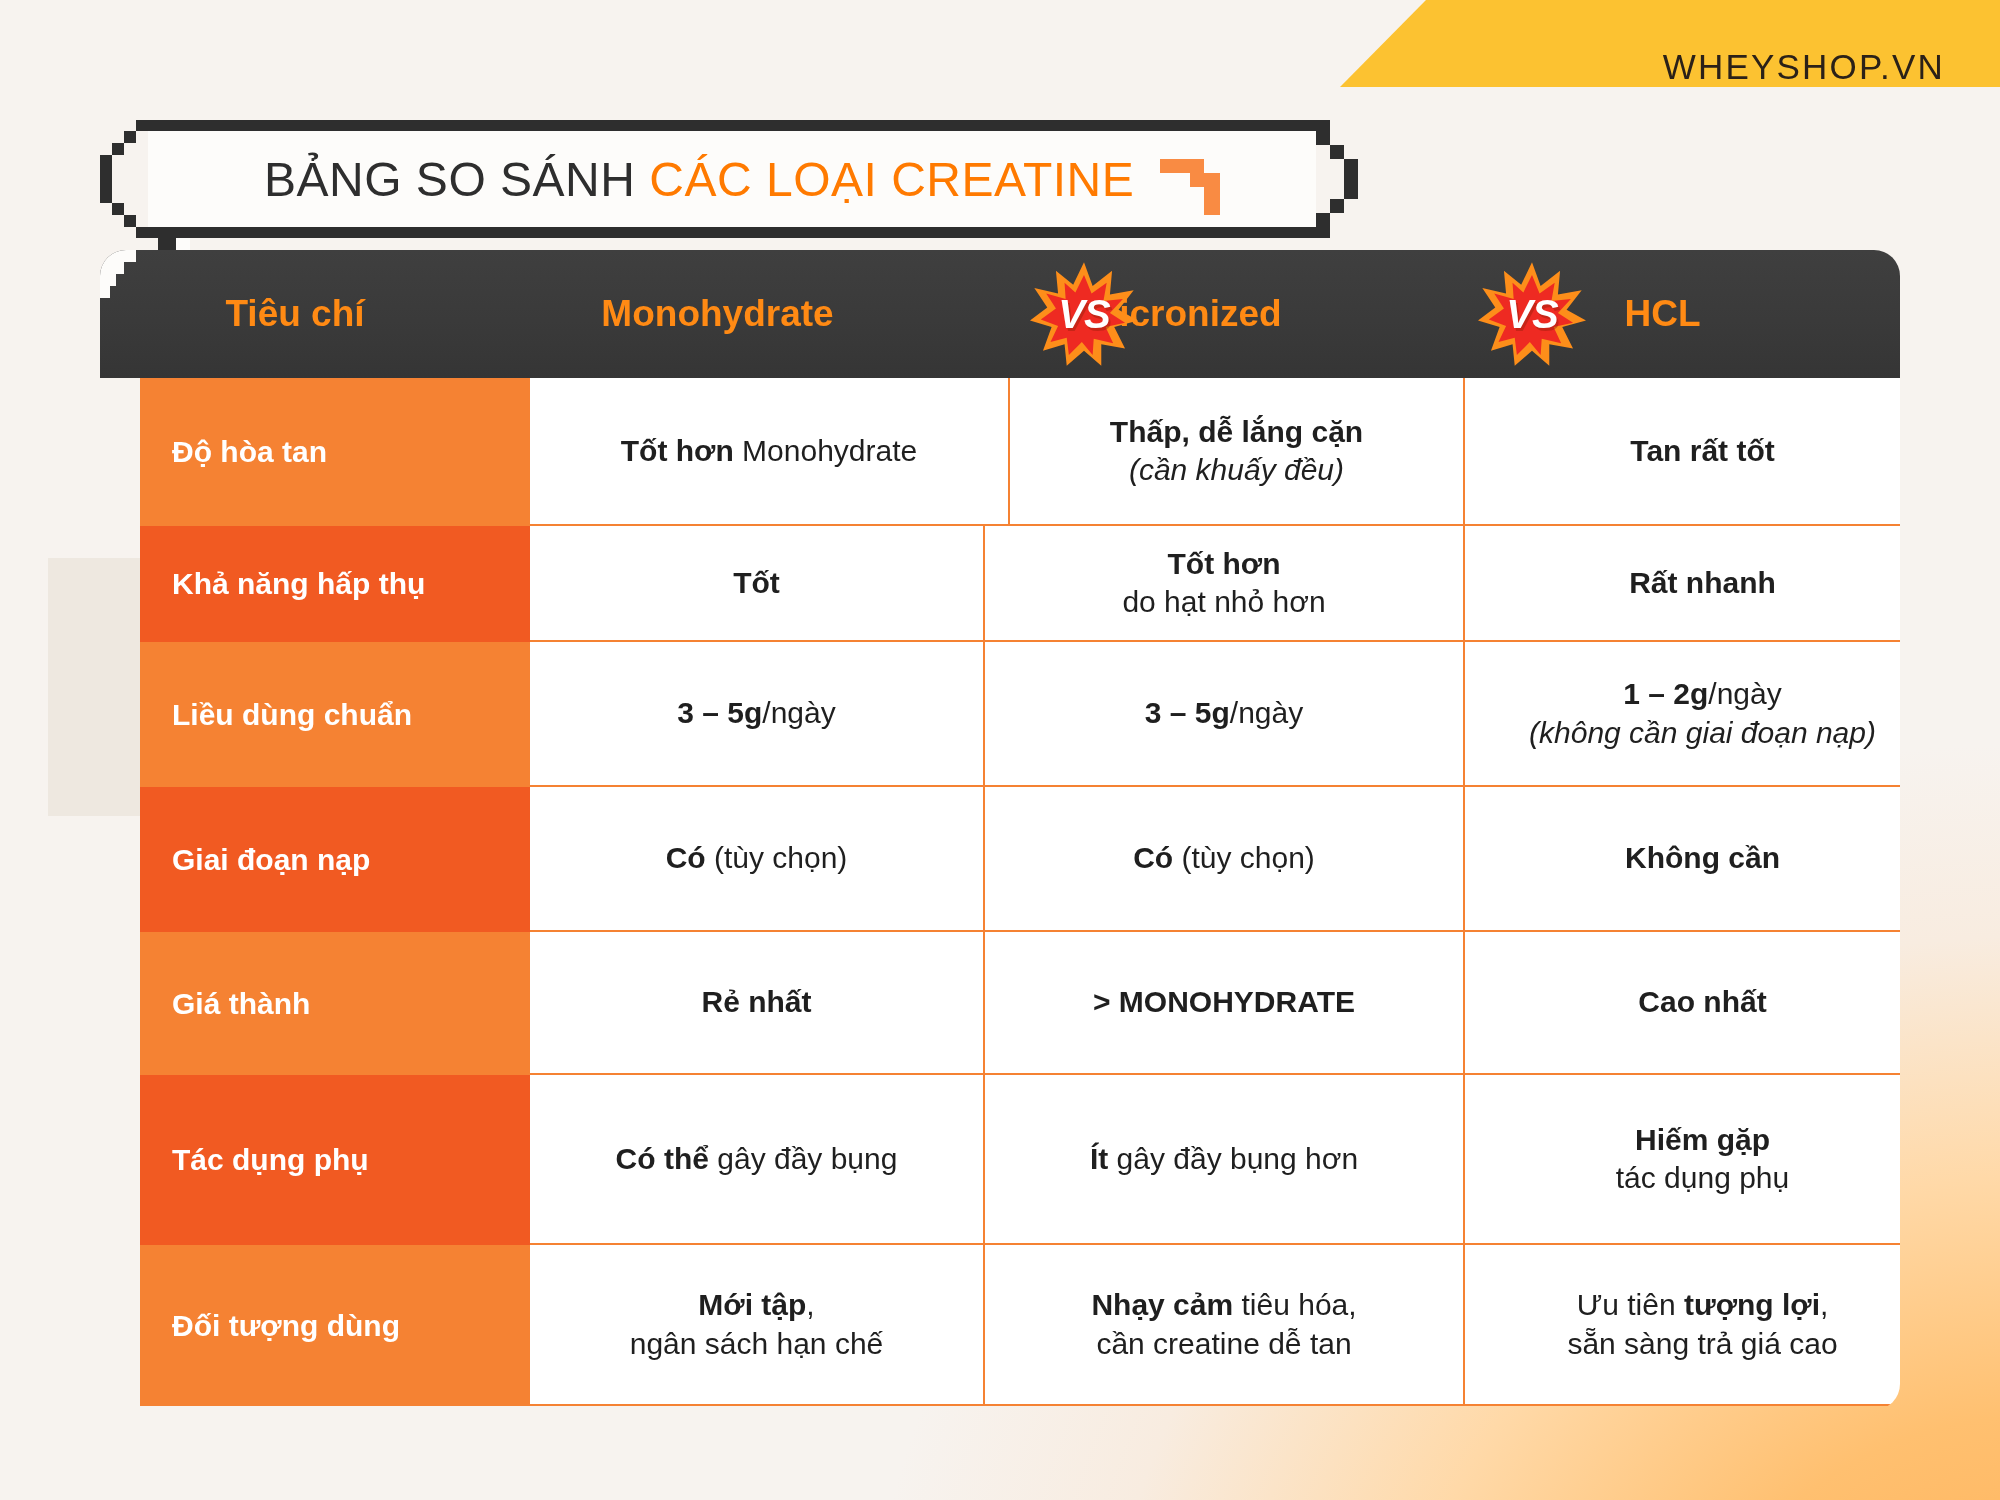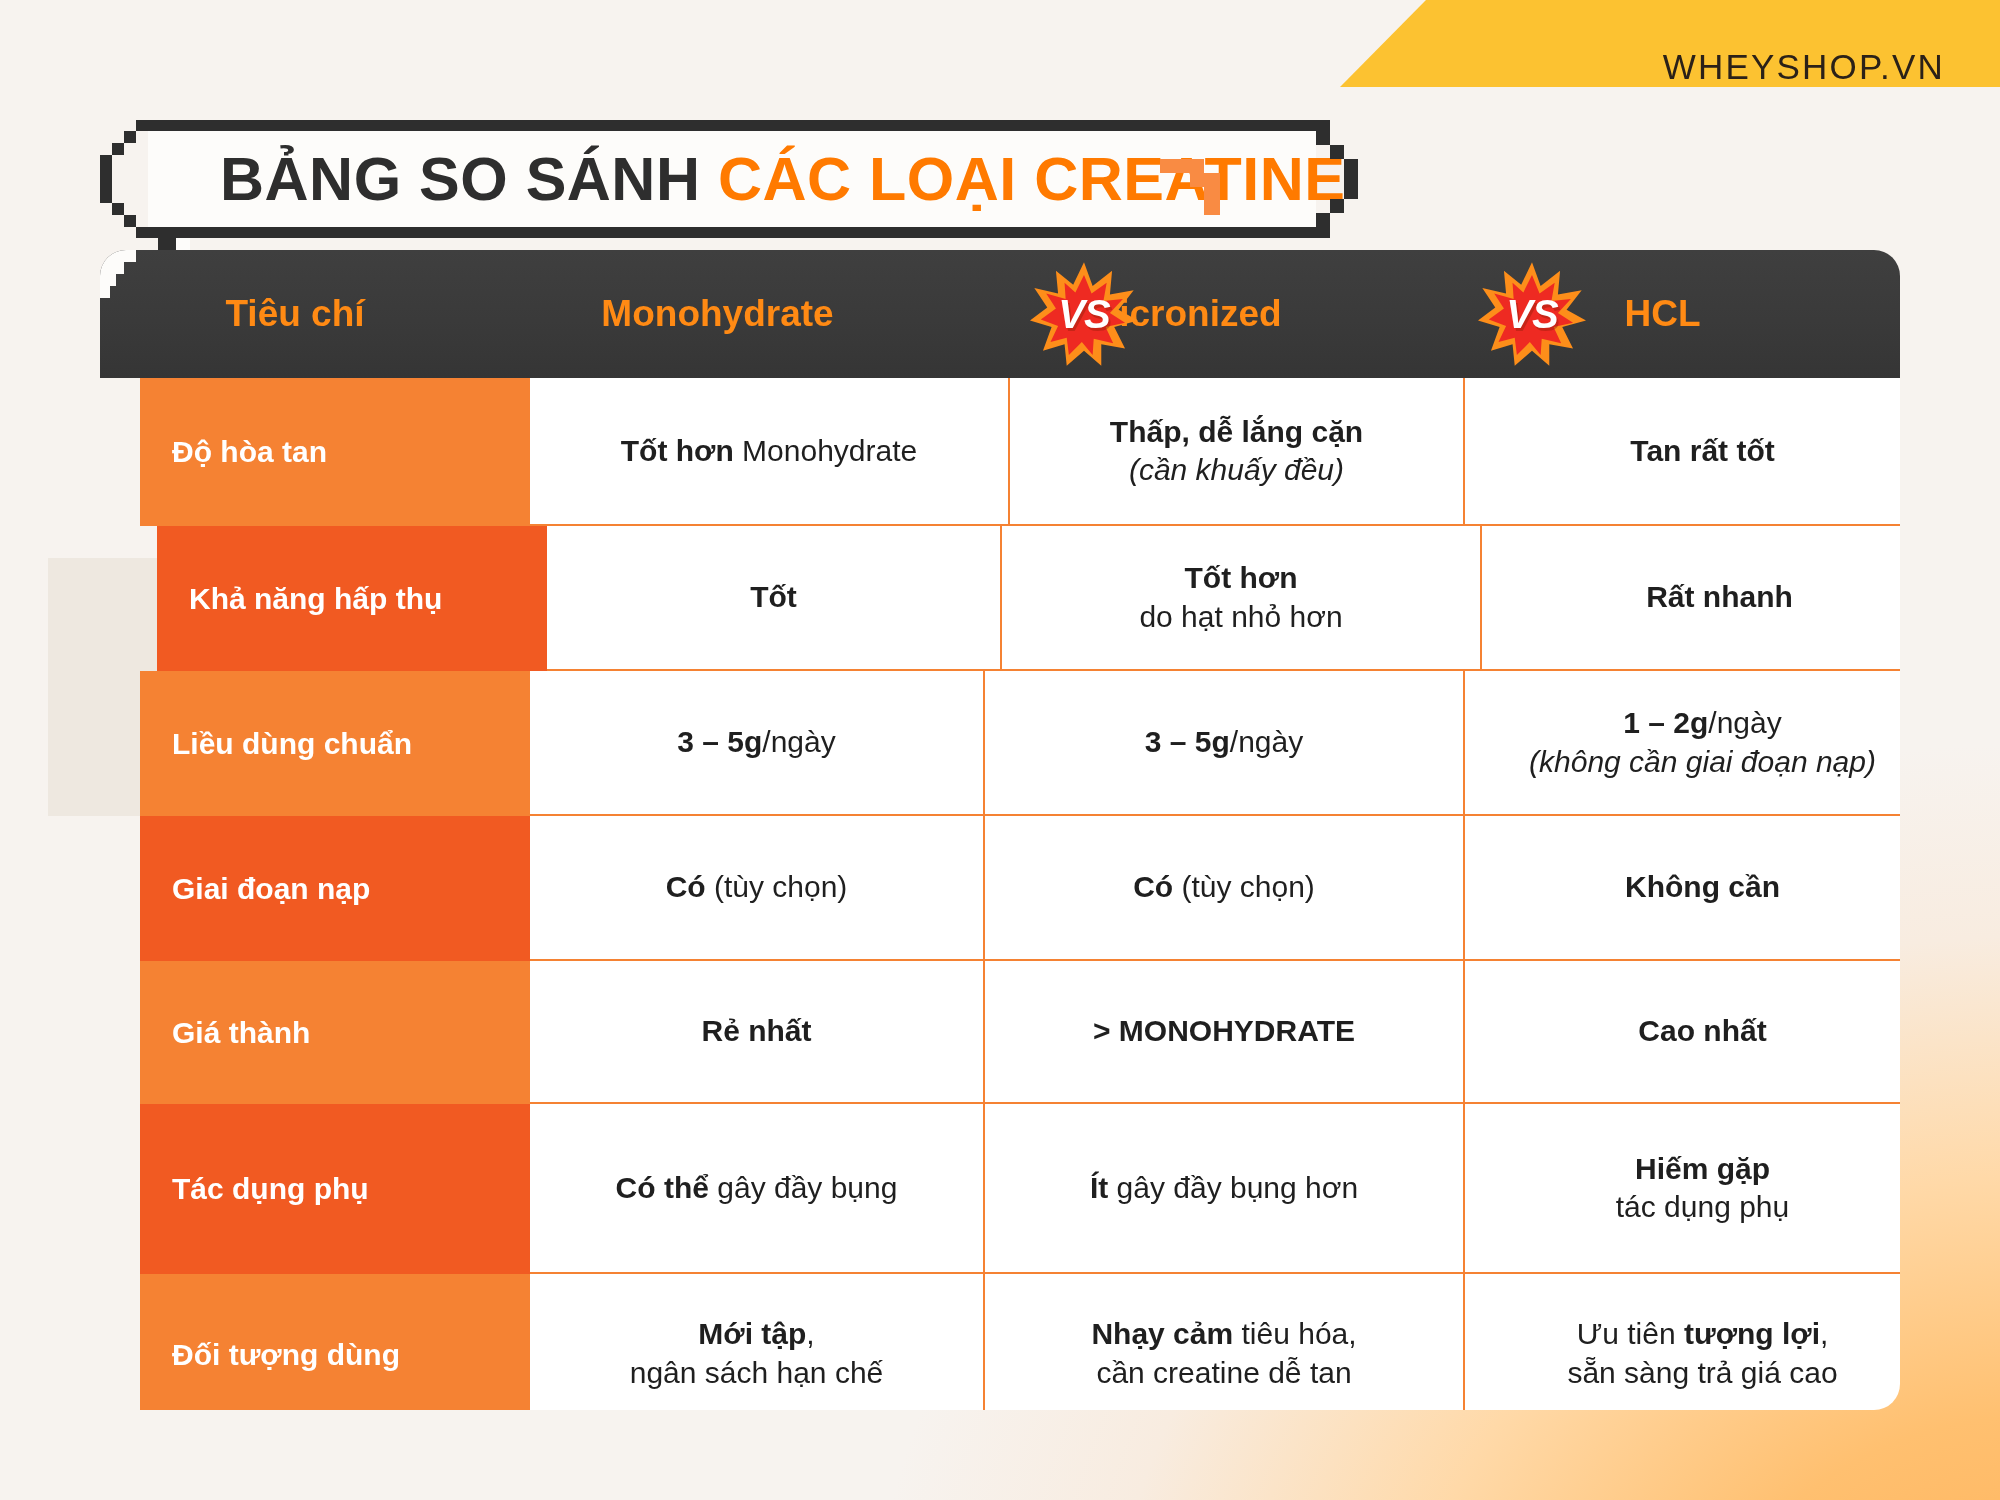--- a/index.html
+++ b/index.html
@@ -74,24 +74,25 @@
     width: 1168px;
     height: 118px;
     background: #fdfcfa;
     border-top: 11px solid #2e2e2e;
     border-bottom: 11px solid #2e2e2e;
     display: flex;
     align-items: center;
     padding-left: 72px;
   }
   #title-text {
-    font-size: 61px;
-    font-weight: bold;
+    font-size: 48px;
+    font-weight: normal;
     letter-spacing: 0.5px;
     white-space: nowrap;
+    margin-left: 44px;
   }
   #title-text .t1 { color: #2e2e2e; }
   #title-text .t2 { color: #ff7a00; }
 
   
   #ribbon-tail {
     position: absolute;
     left: 58px;
     top: 118px;
     width: 18px;
@@ -301,21 +302,21 @@
           <div class="l1"><b>Tốt hơn</b><span class="thin"> Monohydrate</span></div>
         </div>
         <div class="data-cell c1">
           <div class="l1"><b>Thấp, dễ lắng cặn</b></div>
           <div class="l2 ital-thin">(cần khuấy đều)</div>
         </div>
         <div class="data-cell c3">
           <div class="l1"><b>Tan rất tốt</b></div>
         </div>
       </div>
-      <div class="trow" style="height: 145px; margin-left: 17px;">
+      <div class="trow" style="height: 116px;">
         <div class="label-cell c0 shadeB">Khả năng hấp thụ</div>
         <div class="data-cell c1">
           <div class="l1"><b>Tốt</b></div>
         </div>
         <div class="data-cell c2">
           <div class="l1"><b>Tốt hơn</b></div>
           <div class="l2 thin">do hạt nhỏ hơn</div>
         </div>
         <div class="data-cell c3">
           <div class="l1"><b>Rất nhanh</b></div>

